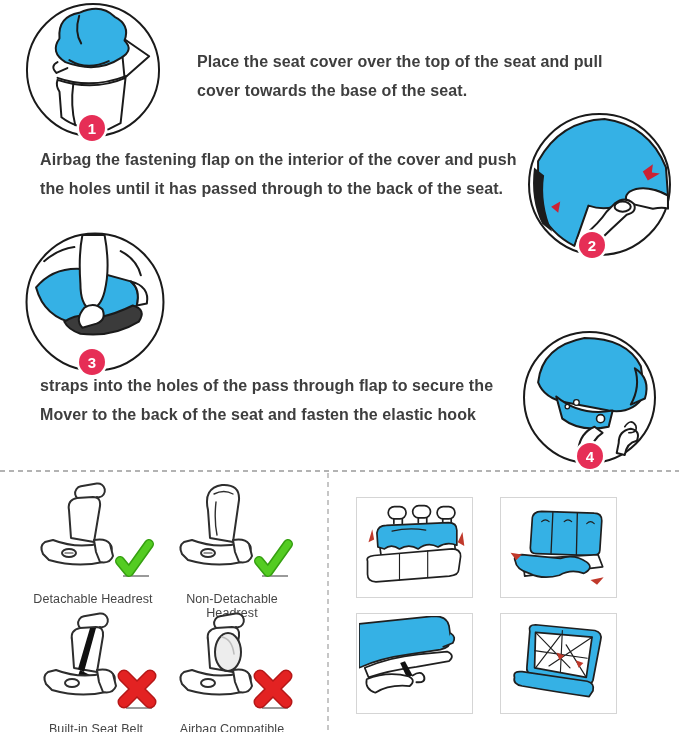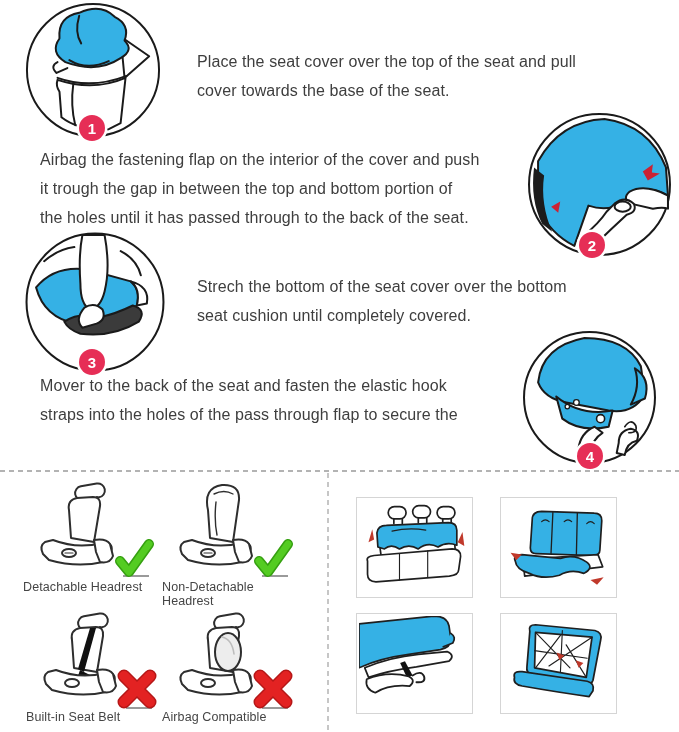--- a/index.html
+++ b/index.html
@@ -1,31 +1,31 @@
 <!DOCTYPE html>
 <html><head>
 <meta charset="utf-8">
 <style>
   html,body{margin:0;padding:0;background:#fff;}
   .page{position:relative;width:679px;height:732px;background:#fff;overflow:hidden;
         font-family:"Liberation Sans",sans-serif;color:#3e3e3e;}
-  .step-text{position:absolute;font-size:16px;line-height:29px;letter-spacing:.1px;color:#3e3e3e;}
+  .step-text{position:absolute;font-size:16px;line-height:29px;letter-spacing:.1px;color:#3e3e3e;font-weight:bold;}
   .illus{position:absolute;}
   .badge{position:absolute;width:26px;height:26px;border-radius:50%;background:#e62e56;color:#fff;
          font-weight:bold;font-size:15px;display:flex;align-items:center;justify-content:center;
          box-shadow:0 0 0 2.5px #fff;}
   .divider-h{position:absolute;left:0;top:470px;width:679px;height:2px;
          background:repeating-linear-gradient(90deg,#b3b3b3 0 5px,transparent 5px 9px);}
   .divider-v{position:absolute;left:327px;top:473px;width:2px;height:259px;
          background:repeating-linear-gradient(180deg,#c6c6c6 0 5px,transparent 5px 9px);}
   .compat-cell{position:absolute;width:140px;}
   .compat-icon{position:relative;height:100px;}
   .compat-icon > svg.seat{position:absolute;left:8px;top:0;}
   .mark{position:absolute;left:90px;top:58px;}
-  .compat-label{text-align:left;font-size:12.5px;color:#454545;margin-top:0;letter-spacing:.1px;}
+  .compat-label{text-align:center;font-size:12.5px;color:#454545;margin-top:12px;letter-spacing:.1px;}
   .panel{position:absolute;width:117px;height:101px;background:#fff;border:1px solid #d5d5d5;
          box-sizing:border-box;display:flex;align-items:center;justify-content:center;}
   svg{display:block;}
 </style>
 </head>
 <body>
 
 <div class="page">
 
   <svg class="illus" style="left:24px;top:1px" width="138" height="138" viewBox="0 0 140 140">
@@ -45,21 +45,20 @@
     <span>1</span>
   </div>
 
   <div class="step-text" style="left:197px;top:47px">
     <div>Place the seat cover over the top of the seat and pull</div>
     <div>cover towards the base of the seat.</div>
   </div>
 
   <div class="step-text" style="left:40px;top:145px">
     <div>Airbag the fastening flap on the interior of the cover and push</div>
-    <div>it trough the gap in between the top and bottom portion of</div>
     <div>the holes until it has passed through to the back of the seat.</div>
   </div>
 
   <svg class="illus" style="left:526px;top:111px" width="147" height="147" viewBox="0 0 146 146">
     <circle cx="73" cy="73" r="70" fill="#fff" stroke="#1a1a1a" stroke-width="2"></circle>
     <g stroke="#1a1a1a" stroke-width="2" stroke-linejoin="round" stroke-linecap="round">
       <path d="M12 50 Q34 10 78 8 Q122 14 139 56 L141 84 Q124 74 106 80 L96 92 Q80 100 62 94 L48 134 Q24 122 12 96 Z" fill="#35b1e5"></path>
       <path d="M8 56 Q4 88 16 112 L26 120 Q14 92 18 64 Z" fill="#1c1c1c" stroke="none"></path>
       <path d="M25 95 l9 -5 -2 11 Z" fill="#cc2233" stroke="none"></path>
       <path d="M116 60 l10 -7 -1 8 8 1 -12 7 Z" fill="#cc2233" stroke="none"></path>
@@ -81,28 +80,24 @@
       <path d="M40 90 Q56 80 74 86 Q92 82 108 74 Q122 78 114 90 Q88 106 56 102 Q44 98 40 90 Z" fill="#3b3b3b"></path>
       <path d="M58 4 L80 4 Q86 36 80 60 Q76 76 66 78 Q56 74 56 52 Q54 24 58 4 Z" fill="#fff"></path>
       <path d="M60 76 Q70 70 78 78 Q82 88 72 92 L58 96 Q50 88 60 76 Z" fill="#fff"></path>
       <path d="M20 30 Q34 18 50 16" fill="none"></path>
     </g>
   </svg>
   <div class="badge" style="left:79px;top:349px">
     <span>3</span>
   </div>
 
-  <div class="step-text" style="left:197px;top:272px">
-    <div>Strech the bottom of the seat cover over the bottom</div>
-    <div>seat cushion until completely covered.</div>
-  </div>
 
   <div class="step-text" style="left:40px;top:371px">
+    <div>straps into the holes of the pass through flap to secure the</div>
     <div>Mover to the back of the seat and fasten the elastic hook</div>
-    <div>straps into the holes of the pass through flap to secure the</div>
   </div>
 
   <svg class="illus" style="left:522px;top:330px" width="135" height="135" viewBox="0 0 134 134">
     <circle cx="67" cy="67" r="65" fill="#fff" stroke="#1a1a1a" stroke-width="2"></circle>
     <g stroke="#1a1a1a" stroke-width="2" stroke-linejoin="round" stroke-linecap="round">
       <path d="M16 52 Q20 16 62 8 Q104 8 118 36 L122 64 Q110 84 86 80 L44 72 Q22 68 16 52 Z" fill="#35b1e5"></path>
       <path d="M112 38 Q128 48 122 68 L108 74 Q118 56 112 38 Z" fill="#35b1e5"></path>
       <path d="M34 66 Q58 86 90 80 L86 96 Q58 102 40 88 Z" fill="#35b1e5"></path>
       <circle cx="45" cy="76" r="2.2" fill="#fff" stroke-width="1.3"></circle>
       <circle cx="54" cy="72" r="2.8" fill="#fff" stroke-width="1.3"></circle>

